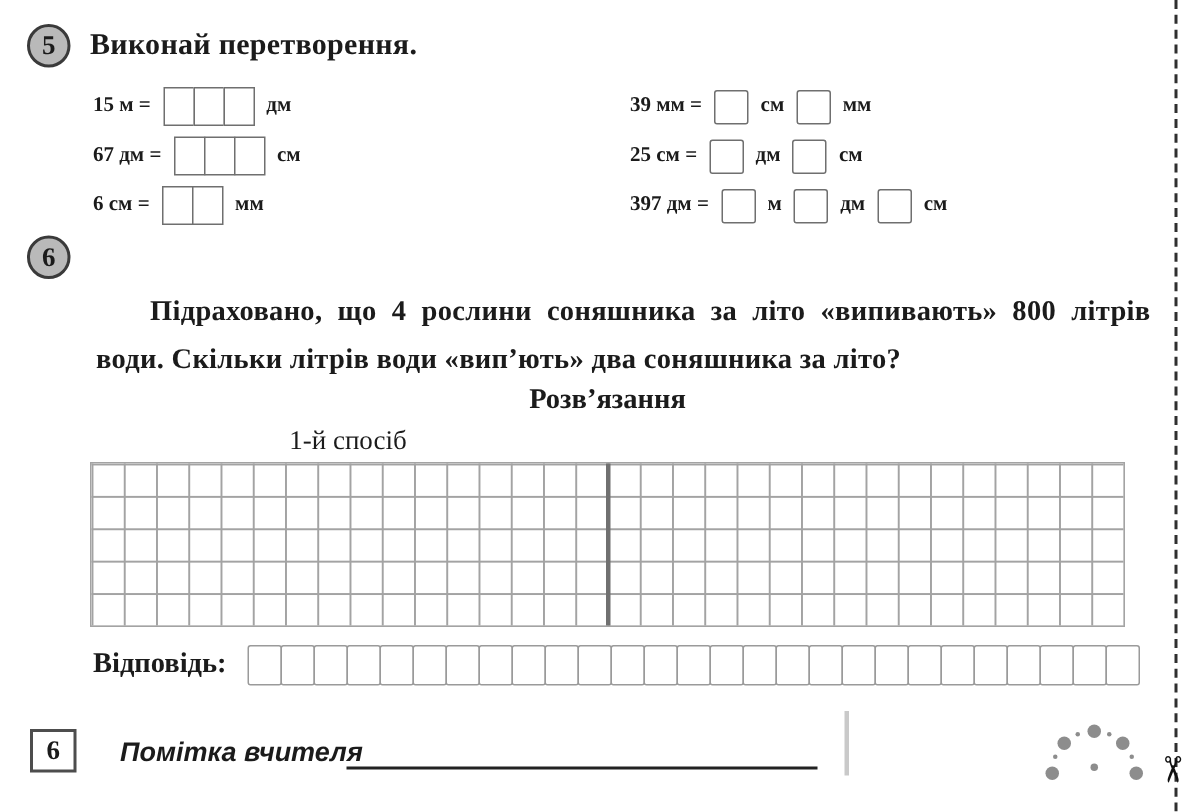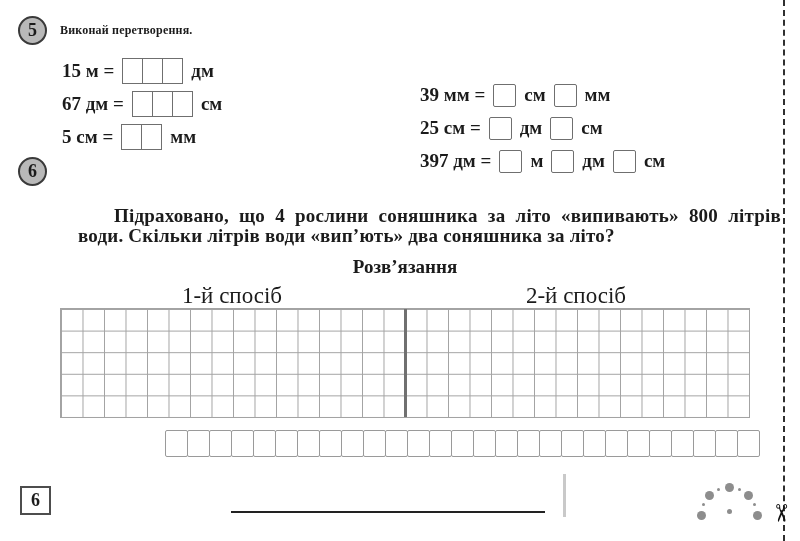--- a/index.html
+++ b/index.html
@@ -19,42 +19,42 @@
   .task-header{position:absolute;display:flex;align-items:center;gap:13px;}
   .task-header.t5{left:18px;top:16px;}
   .task-header.t6{left:18px;top:157px;}
   .num-circle{
     width:29px;height:29px;border-radius:50%;
     background:var(--circle-fill,#b9b9b9);
     border:2px solid var(--circle-border,#3a3a3a);
     display:flex;align-items:center;justify-content:center;
     font-weight:bold;font-size:18px;box-sizing:border-box;
   }
-  .task-title{font-weight:bold;font-size:12px;letter-spacing:.2px;}
+  .task-title{font-weight:bold;font-size:20px;letter-spacing:.2px;}
 
   
   .conv-col{position:absolute;}
   .conv-col.left{left:62px;top:57px;}
-  .conv-col.right{left:420px;top:57px;margin-top:24px;}
+  .conv-col.right{left:420px;top:57px;}
   .conv-row{display:flex;align-items:center;height:28px;margin-bottom:5px;}
-  .conv-label,.conv-unit{font-weight:bold;font-size:19px;white-space:pre;}
+  .conv-label,.conv-unit{font-weight:bold;font-size:14px;white-space:pre;}
   .box-strip{display:inline-flex;margin:0 8px;}
   .box{width:21px;height:26px;border:1px solid var(--box-border,#6f6f6f);background:#fff;box-sizing:border-box;}
   .box + .box{margin-left:-1px;}
   .conv-col.right .box{width:23px;height:23px;border-radius:2px;}
 
   
   .problem{
-    position:absolute;left:62px;top:190px;width:703px;margin:16px;
-    font-weight:bold;font-size:19px;line-height:20px;
+    position:absolute;left:62px;top:190px;width:703px;margin:2px;
+    font-weight:bold;font-size:19px;line-height:32px;
     text-align:justify;text-indent:36px;letter-spacing:.2px;
   }
 
   .solution-heading{position:absolute;left:60px;top:256px;width:690px;text-align:center;font-size:19px;font-weight:bold;}
-  .method-label{position:absolute;top:283px;width:344px;text-align:center;font-size:23px;}
+  .method-label{position:absolute;top:283px;width:344px;text-align:center;font-size:18px;}
   .method-label.m1{left:60px;}
   .method-label.m2{left:404px;}
 
   
   .work-grid{
     position:absolute;left:60px;top:308px;box-sizing:content-box;
     border:1px solid var(--grid-line,#a3a3a3);
     background-image:
       linear-gradient(to right,var(--grid-line,#a3a3a3) 1px,transparent 1px),
       linear-gradient(to bottom,var(--grid-line,#a3a3a3) 1px,transparent 1px);
@@ -107,21 +107,21 @@
       <div class="conv-row">
         <span class="conv-label">67 дм =</span>
         <span class="box-strip">
           <span class="box"></span>
           <span class="box"></span>
           <span class="box"></span>
         </span>
         <span class="conv-unit">см</span>
       </div>
       <div class="conv-row">
-        <span class="conv-label">5 см =</span>
+        <span class="conv-label">6 см =</span>
         <span class="box-strip">
           <span class="box"></span>
           <span class="box"></span>
         </span>
         <span class="conv-unit">мм</span>
       </div>
     </div>
   <div class="conv-col right">
       <div class="conv-row">
         <span class="conv-label">39 мм =</span>
@@ -163,26 +163,26 @@
     </div>
 
   <div class="task-header t6">
     <span class="num-circle">6</span>
   </div>
 
   <p class="problem">Підраховано, що 4 рослини соняшника за літо «випивають» 800 літрів води. Скільки літрів води «вип’ють» два соняшника за літо?</p>
 
   <div class="solution-heading">Розв’язання</div>
   <div class="method-label m1">1-й спосіб</div>
-  <div class="method-label m2">2-й спосіб</div>
 
   <div class="work-grid" style="width: 688px; height: 108px; background-size: 21.5px 21.6px;">
     <div class="grid-divider" style="left: 342.5px;"></div>
   </div>
 
+  <span class="answer-label">Відповідь:</span>
   <div class="answer-cells">
       <span class="acell"></span>
       <span class="acell"></span>
       <span class="acell"></span>
       <span class="acell"></span>
       <span class="acell"></span>
       <span class="acell"></span>
       <span class="acell"></span>
       <span class="acell"></span>
       <span class="acell"></span>
@@ -200,20 +200,21 @@
       <span class="acell"></span>
       <span class="acell"></span>
       <span class="acell"></span>
       <span class="acell"></span>
       <span class="acell"></span>
       <span class="acell"></span>
       <span class="acell"></span>
     </div>
 
   <div class="page-num-box">6</div>
+  <span class="footer-italic teacher-label">Помітка вчителя</span>
   <div class="teacher-line"></div>
   <div class="footer-divider"></div>
   <span class="footer-italic selfassess-label">Самооцінка</span>
   <div class="dots-gauge">
       <span class="gdot" style="width: 9px; height: 9px; left: 5.5px; top: 29.5px;"></span>
       <span class="gdot" style="width: 9px; height: 9px; left: 13.701px; top: 9.70101px;"></span>
       <span class="gdot" style="width: 9px; height: 9px; left: 33.5px; top: 1.5px;"></span>
       <span class="gdot" style="width: 9px; height: 9px; left: 53.299px; top: 9.70101px;"></span>
       <span class="gdot" style="width: 9px; height: 9px; left: 61.5px; top: 29.5px;"></span>
       <span class="gdot" style="width: 3px; height: 3px; left: 10.6314px; top: 21.7849px;"></span>

